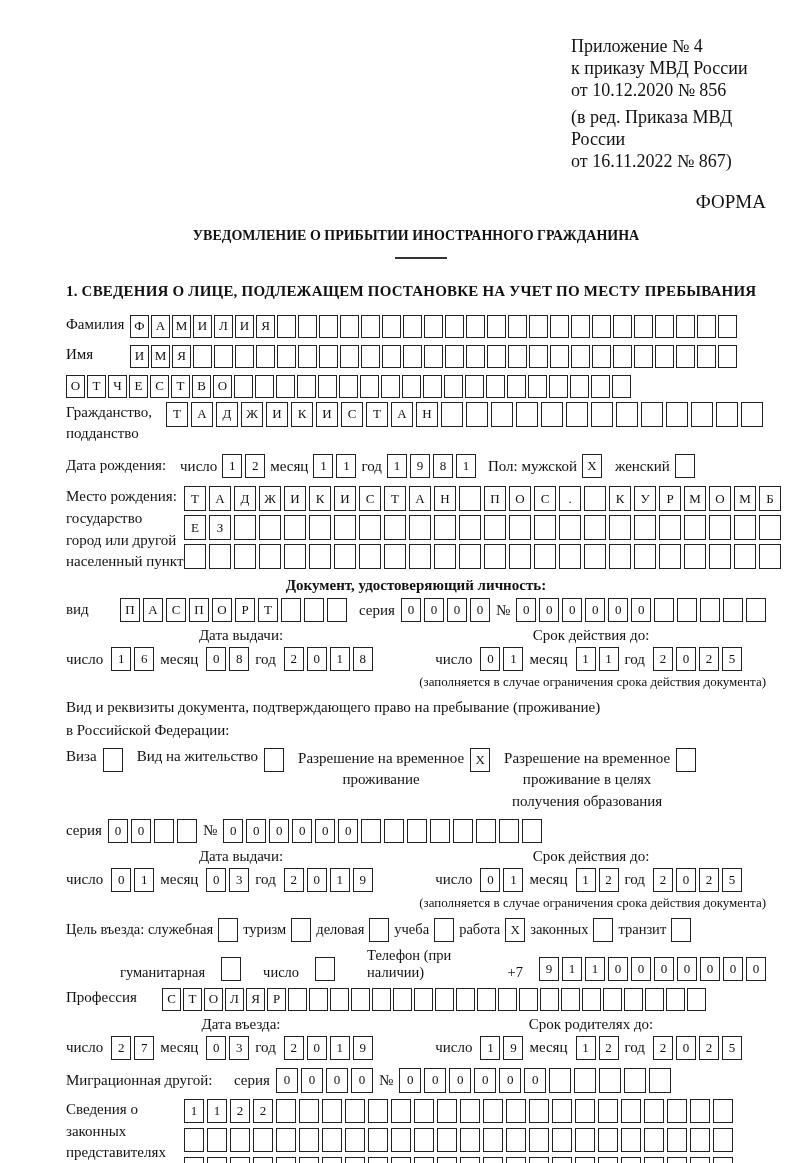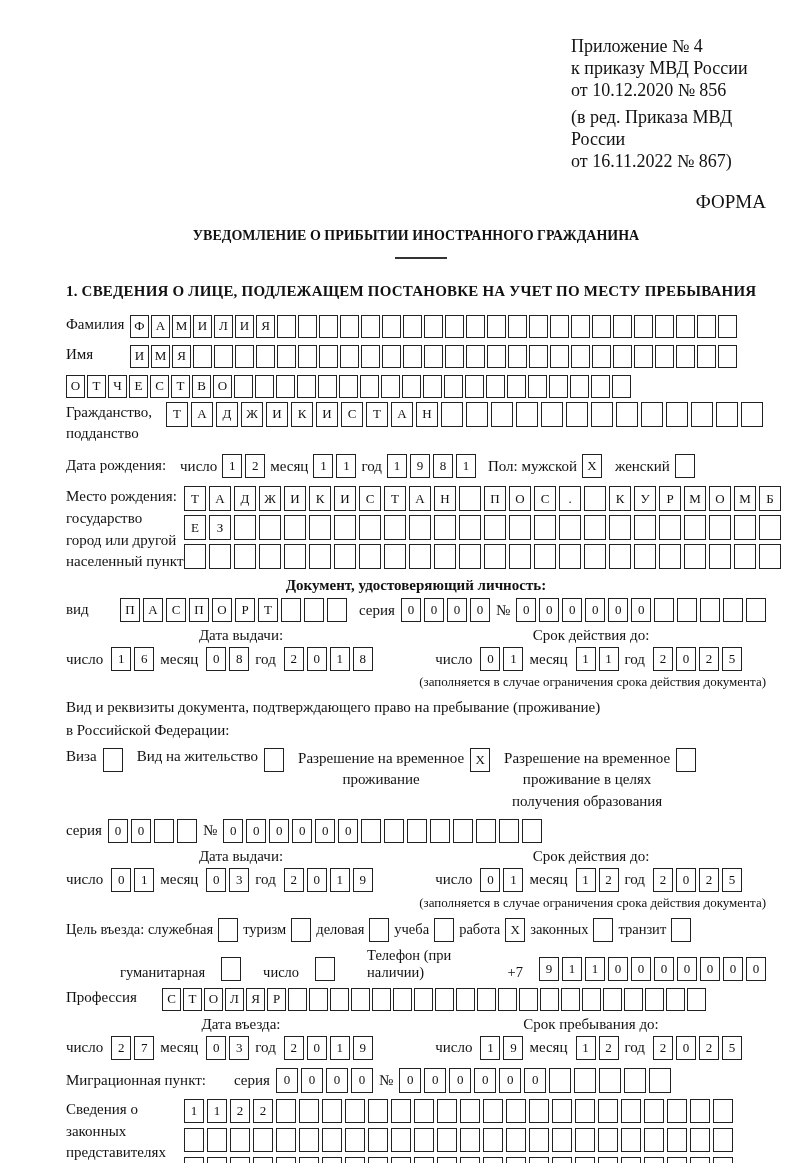--- a/index.html
+++ b/index.html
@@ -593,21 +593,21 @@
         <span class="cell"></span>
         <span class="cell"></span>
         <span class="cell"></span>
         <span class="cell"></span>
         <span class="cell"></span>
       </span>
   </div>
 
   <div class="dates-hdr">
     <span class="h">Дата въезда:</span>
-    <span class="h">Срок пребывания до:</span>
+    <span class="h">Срок родителях до:</span>
   </div>
   <div class="date-row">
     <span class="dgrp">
       <span class="t">число</span>
       <span class="cells md">
           <span class="cell">2</span>
           <span class="cell">7</span>
         </span>
       <span class="t">месяц</span>
       <span class="cells md">
@@ -637,21 +637,21 @@
       <span class="cells md">
           <span class="cell">2</span>
           <span class="cell">0</span>
           <span class="cell">2</span>
           <span class="cell">5</span>
         </span>
     </span>
   </div>
 
   <div class="row" style="margin-top:8px;align-items:center;gap:6px;">
-    <span class="lbl" style="width:162px;">Миграционная пункт:</span>
+    <span class="lbl" style="width:162px;">Миграционная другой:</span>
     <span>серия</span>
     <span class="cells lg">
         <span class="cell">0</span>
         <span class="cell">0</span>
         <span class="cell">0</span>
         <span class="cell">0</span>
       </span>
     <span>№</span>
     <span class="cells lg">
         <span class="cell">0</span>

